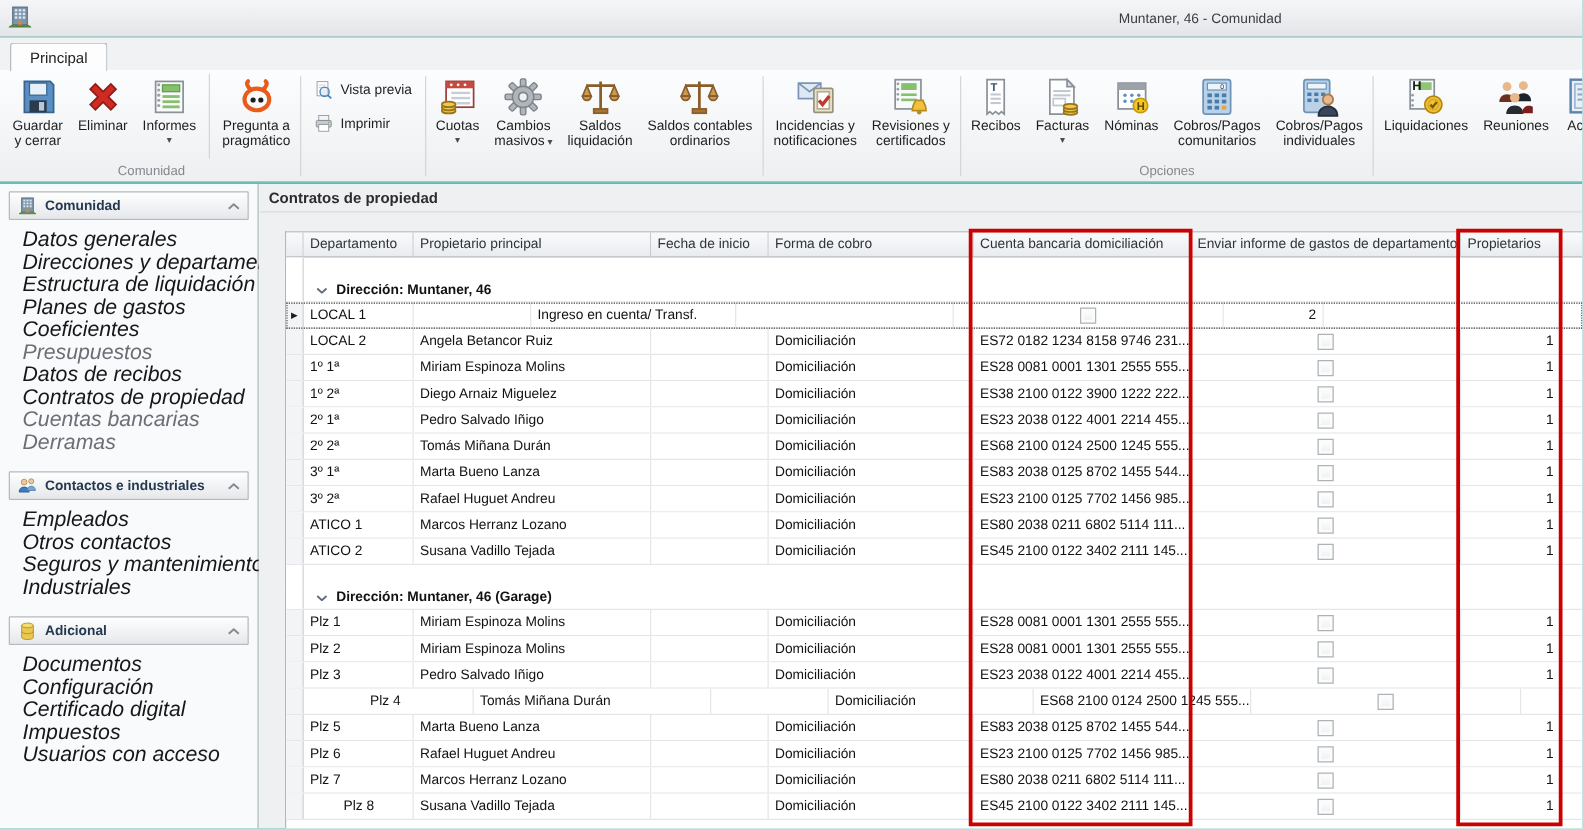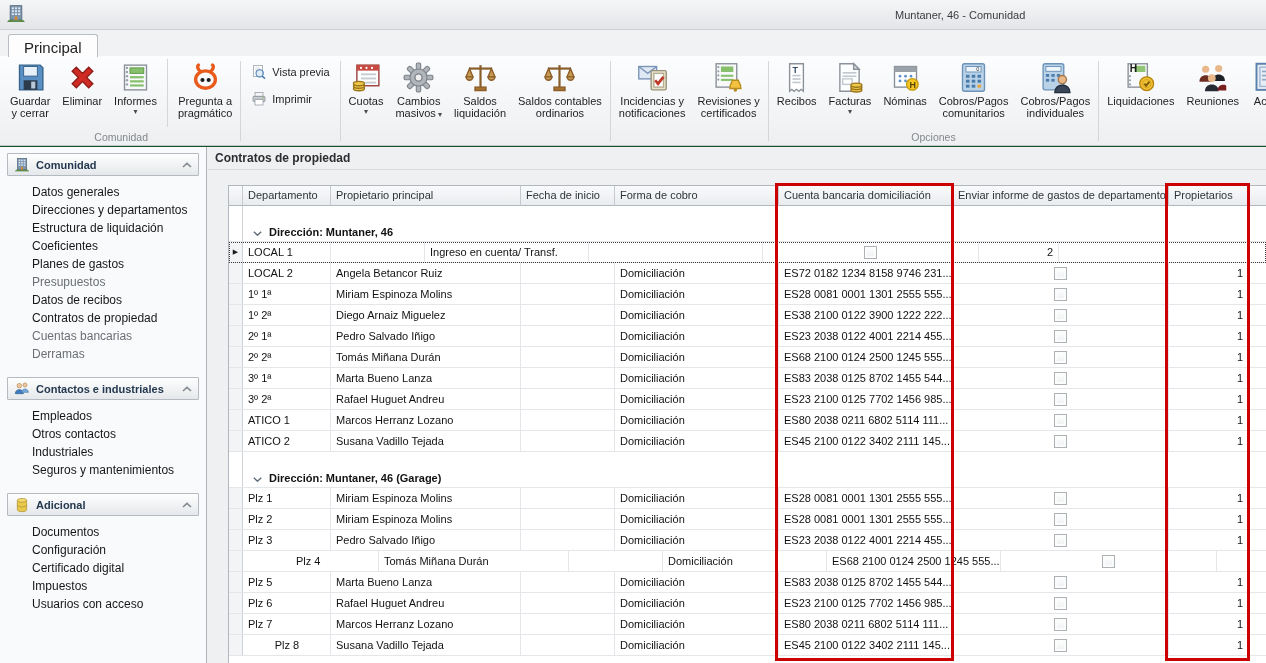--- a/index.html
+++ b/index.html
@@ -1,27 +1,27 @@
 <!DOCTYPE html>
 <html><head>
 <meta charset="utf-8">
 <style>
   * { margin:0; padding:0; box-sizing:border-box; }
   body { font-family:"Liberation Sans", sans-serif; background:#d8dadd; }
-  .screen { position:relative; width:1266px; height:663px; overflow:hidden; background:#14532d; font-size:11px; color:#1b1b1b; }
+  .screen { position:relative; width:1266px; height:663px; overflow:hidden; background:#14b8a6; font-size:11px; color:#1b1b1b; }
 
   
   .titlebar { position:relative; height:30px; background:linear-gradient(#f5f6f7,#e3e5e8); border-bottom:1px solid #cdd0d4; }
   .app-icon { position:absolute; left:6px; top:4px; width:20px; height:20px; }
   .app-icon svg { width:100%; height:100%; }
   .title-text { position:absolute; left:895px; top:9px; font-size:11px; color:#3a3d40; }
 
   
   .tabrow { position:relative; height:26px; background:#f1f2f4; }
-  .tab { position:absolute; left:8px; top:4px; height:23px; padding:4px 15px 0; background:#fdfdfe; border:1px solid #b9bec5; border-bottom:none; border-radius:3px 3px 0 0; font-size:15px; color:#222; }
+  .tab { position:absolute; left:8px; top:4px; height:23px; padding:4px 15px 0; background:#fdfdfe; border:1px solid #b9bec5; border-bottom:none; border-radius:3px 3px 0 0; font-size:12px; color:#222; }
 
   
   .ribbon { display:flex; align-items:stretch; height:90px; padding:2px 0 0 4px; background:linear-gradient(#fcfdfe,#edeff1); border-bottom:1px solid #c3c7cb; overflow:hidden; white-space:nowrap; }
   .rib-group { display:flex; flex-direction:column; flex:none; }
   .rib-btns { display:flex; align-items:flex-start; flex:1; }
   .rib-btns.small { flex-direction:column; align-items:flex-start; padding:6px 8px 0; gap:11px; }
   .rib-btn { display:flex; flex-direction:column; align-items:center; padding:3px 6px 0; min-width:44px; cursor:default; border-radius:2px; }
   .rib-btn .icon32 { width:33px; height:33px; margin-bottom:1px; }
   .icon32 svg { width:100%; height:100%; }
   .rib-btn-label { font-size:11px; line-height:12px; text-align:center; color:#1e1e1e; }
@@ -31,21 +31,21 @@
   .icon16 svg { width:100%; height:100%; }
   .rib-grouplabel { height:15px; text-align:center; font-size:10.5px; color:#84888d; padding-top:1px; }
   .rib-sep { width:1px; background:#d4d7da; margin:3px 2px 4px; flex:none; }
   .rib-sep.inner { margin:1px 4px 3px; align-self:stretch; }
 
   
   .sidebar { position:absolute; left:0; top:147px; width:207px; bottom:0; background:#f9fafb; border-right:1px solid #aeb3b9; }
   .sb-head { display:flex; align-items:center; gap:6px; margin:6px 7px 0; height:23px; padding:0 6px; border:1px solid #b5bac0; border-radius:1px; background:linear-gradient(#fefefe,#e5e8eb); font-weight:bold; font-size:11px; color:#24384f; }
   .sb-chev { margin-left:auto; display:flex; }
   .sb-list { padding:7px 0 8px; }
-  .sb-item { height:18px; line-height:18px; padding-left:32px; font-size:12px; color:#161718; cursor:default; white-space:nowrap; }
+  .sb-item { height:18px; line-height:18px; padding-left:18px; font-size:17px; color:#161718; cursor:default; white-space:nowrap;font-style:italic; }
   .sb-item.muted { color:#6b6f75; }
 
   
   .main { position:absolute; left:207px; top:147px; right:0; bottom:0; background:#eff0f2; }
   .main-title { position:absolute; left:8px; top:4px; font-size:12px; font-weight:bold; color:#2b2d30; }
   .main-sep { position:absolute; left:1px; right:0; top:22px; height:1px; background:#d9dcdf; }
 
   
   .grid { position:absolute; left:21px; top:38px; right:0; bottom:0; background:#fff; border-left:1px solid #b2b7bd; border-top:1px solid #b2b7bd; overflow:hidden; }
   .g-header { display:flex; height:20px; }
@@ -476,22 +476,22 @@
         <span class="sb-chev">
           <svg width="10" height="6" viewBox="0 0 10 6" fill="none" stroke="#848a91" stroke-width="1.6">
             <path d="M1 5l4-3.6L9 5"></path>
           </svg>
         </span>
       </div>
       <div class="sb-list">
         <div class="sb-item">Datos generales</div>
         <div class="sb-item">Direcciones y departamentos</div>
         <div class="sb-item">Estructura de liquidación</div>
+        <div class="sb-item">Planes de gastos</div>
         <div class="sb-item">Coeficientes</div>
-        <div class="sb-item">Planes de gastos</div>
         <div class="sb-item muted">Presupuestos</div>
         <div class="sb-item">Datos de recibos</div>
         <div class="sb-item">Contratos de propiedad</div>
         <div class="sb-item muted">Cuentas bancarias</div>
         <div class="sb-item muted">Derramas</div>
       </div>
       <div class="sb-head">
         <span class="icon16"><svg viewBox="0 0 24 24">
             <circle cx="8" cy="7" r="3.4" fill="#f0c8a0" stroke="#b08850"></circle>
             <path d="M2 19c0-4 2.6-6 6-6s6 2 6 6z" fill="#3d7dbf" stroke="#2a5a8c"></path>
@@ -501,22 +501,22 @@
         <span>Contactos e industriales</span>
         <span class="sb-chev">
           <svg width="10" height="6" viewBox="0 0 10 6" fill="none" stroke="#848a91" stroke-width="1.6">
             <path d="M1 5l4-3.6L9 5"></path>
           </svg>
         </span>
       </div>
       <div class="sb-list">
         <div class="sb-item">Empleados</div>
         <div class="sb-item">Otros contactos</div>
+        <div class="sb-item">Seguros y mantenimientos</div>
         <div class="sb-item">Industriales</div>
-        <div class="sb-item">Seguros y mantenimientos</div>
       </div>
       <div class="sb-head">
         <span class="icon16"><svg viewBox="0 0 24 24">
             <path d="M5 5v14c0 1.7 3.1 3 7 3s7-1.3 7-3V5z" fill="#e9c84e" stroke="#ab8a1f"></path>
             <ellipse cx="12" cy="5" rx="7" ry="2.8" fill="#f5dc72" stroke="#ab8a1f"></ellipse>
             <path d="M5 12c0 1.7 3.1 3 7 3s7-1.3 7-3" fill="none" stroke="#ab8a1f"></path>
           </svg></span>
         <span>Adicional</span>
         <span class="sb-chev">
           <svg width="10" height="6" viewBox="0 0 10 6" fill="none" stroke="#848a91" stroke-width="1.6">

